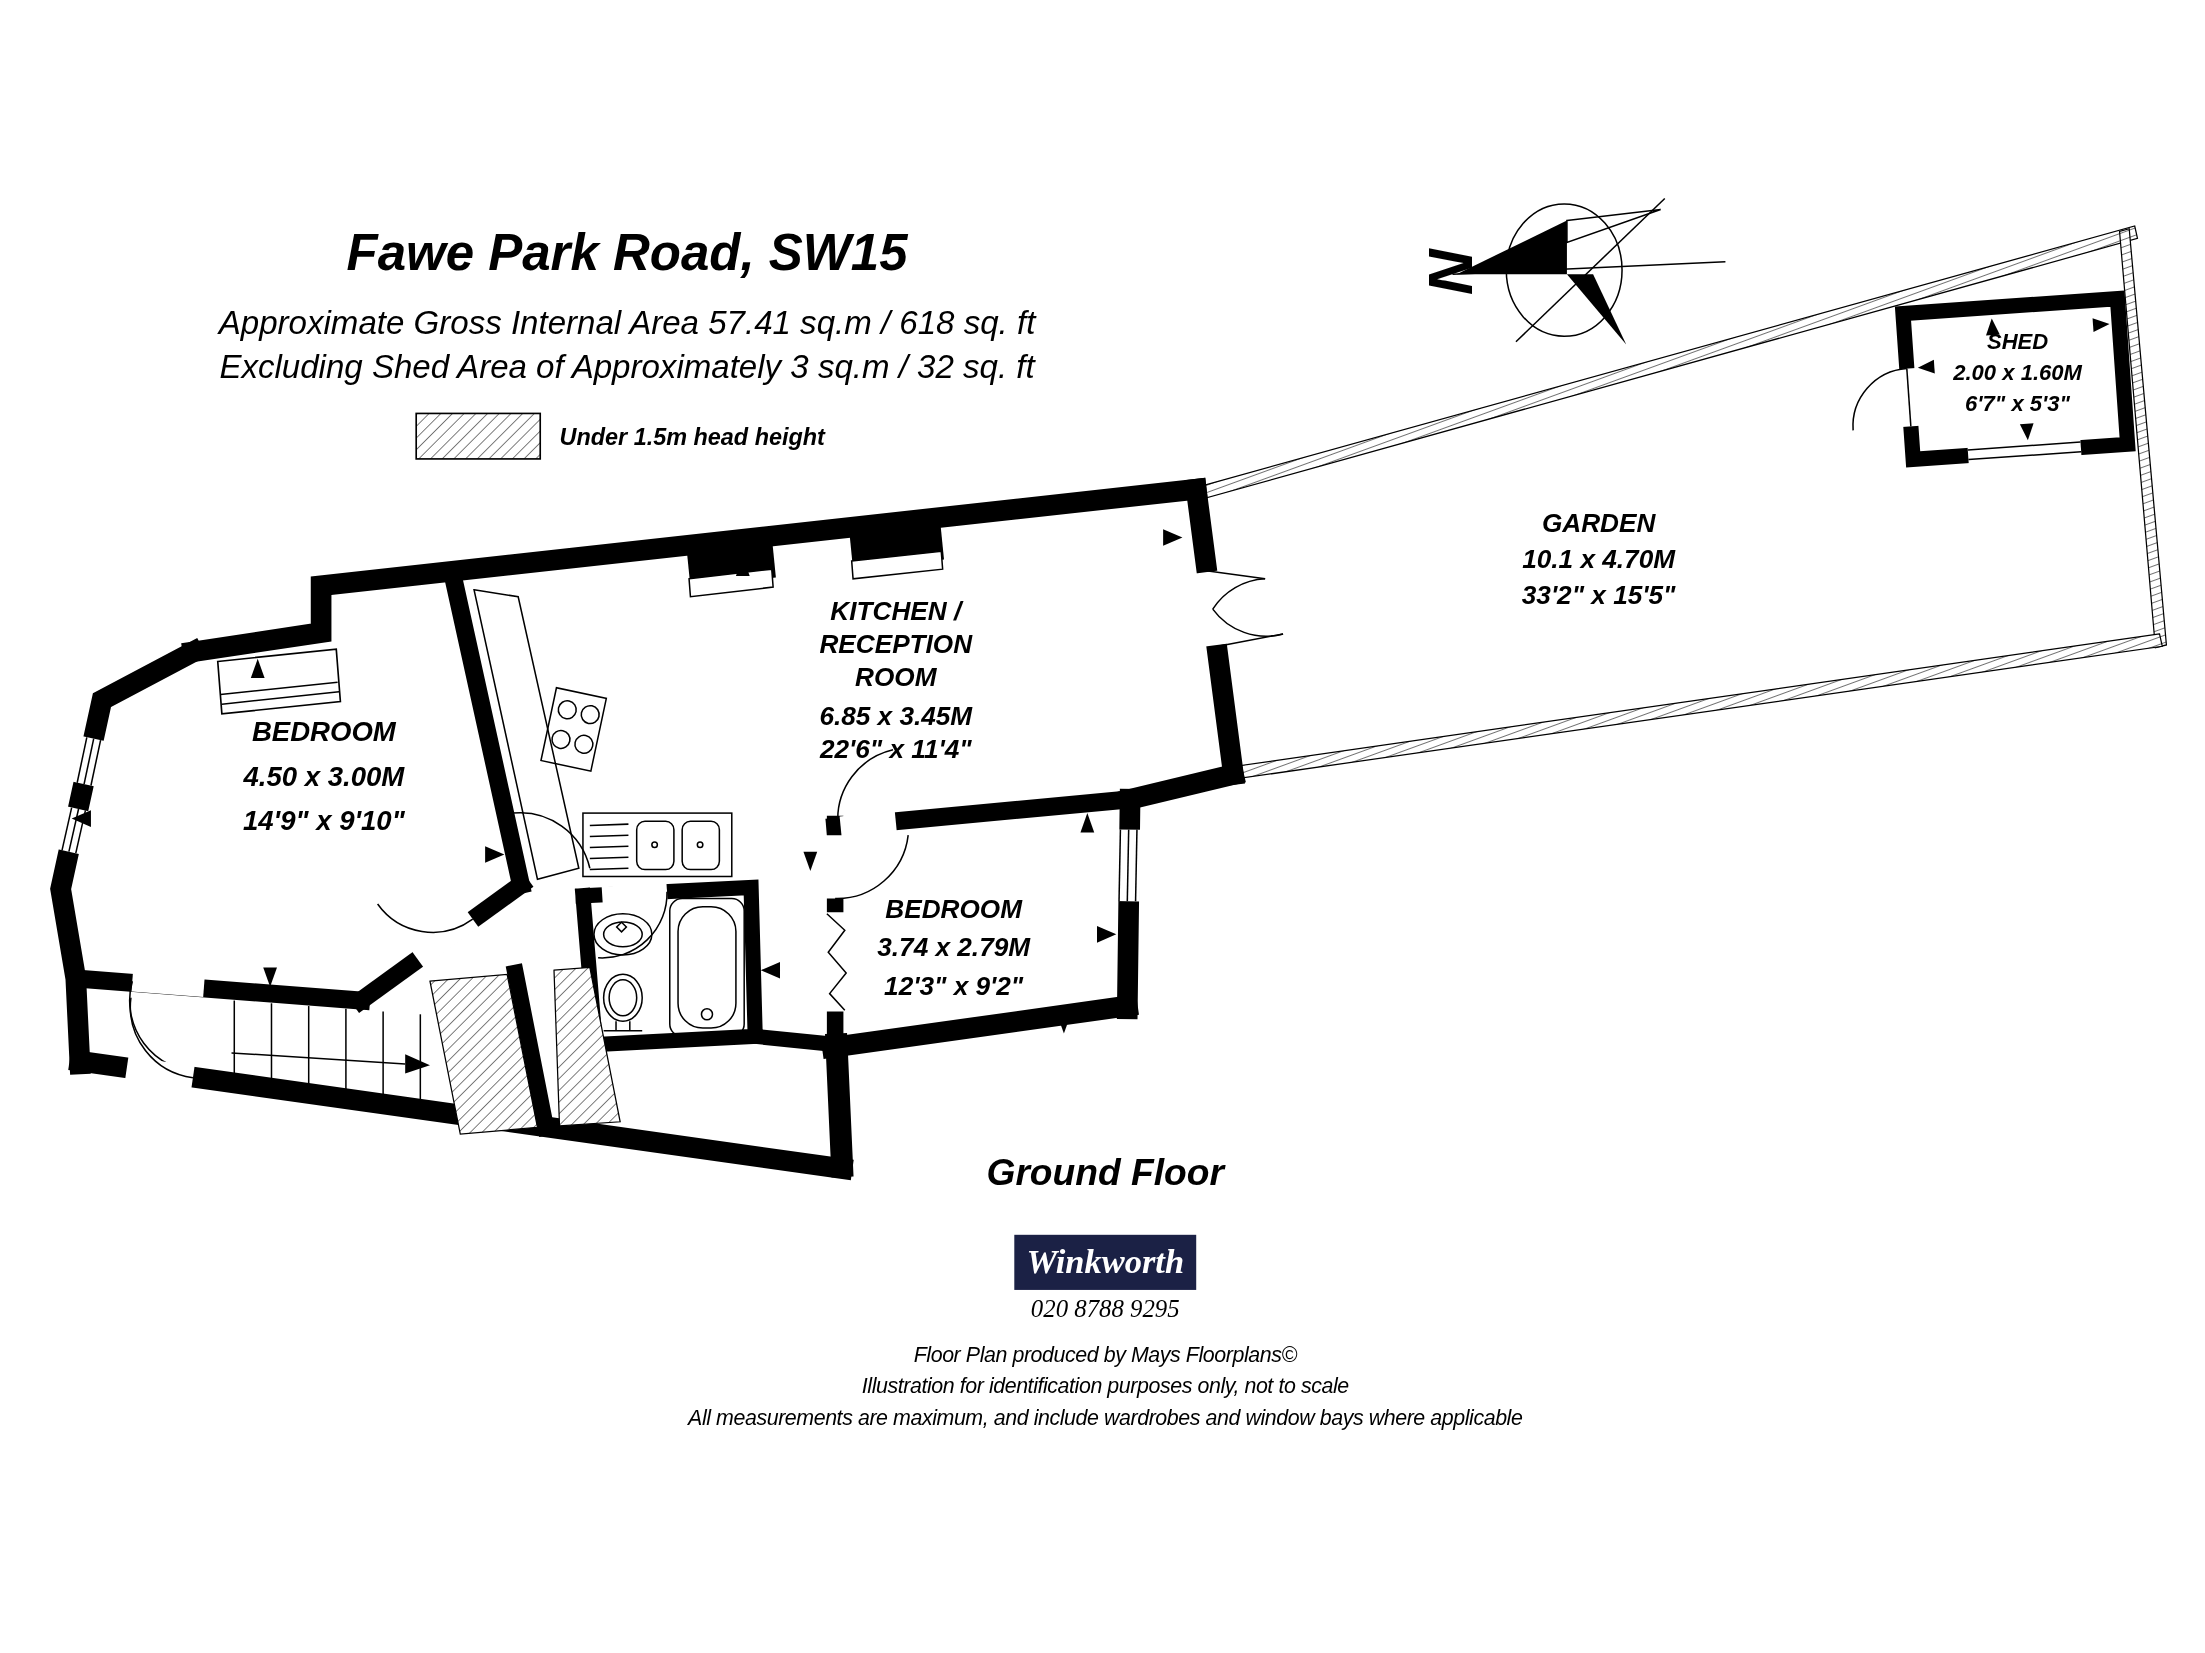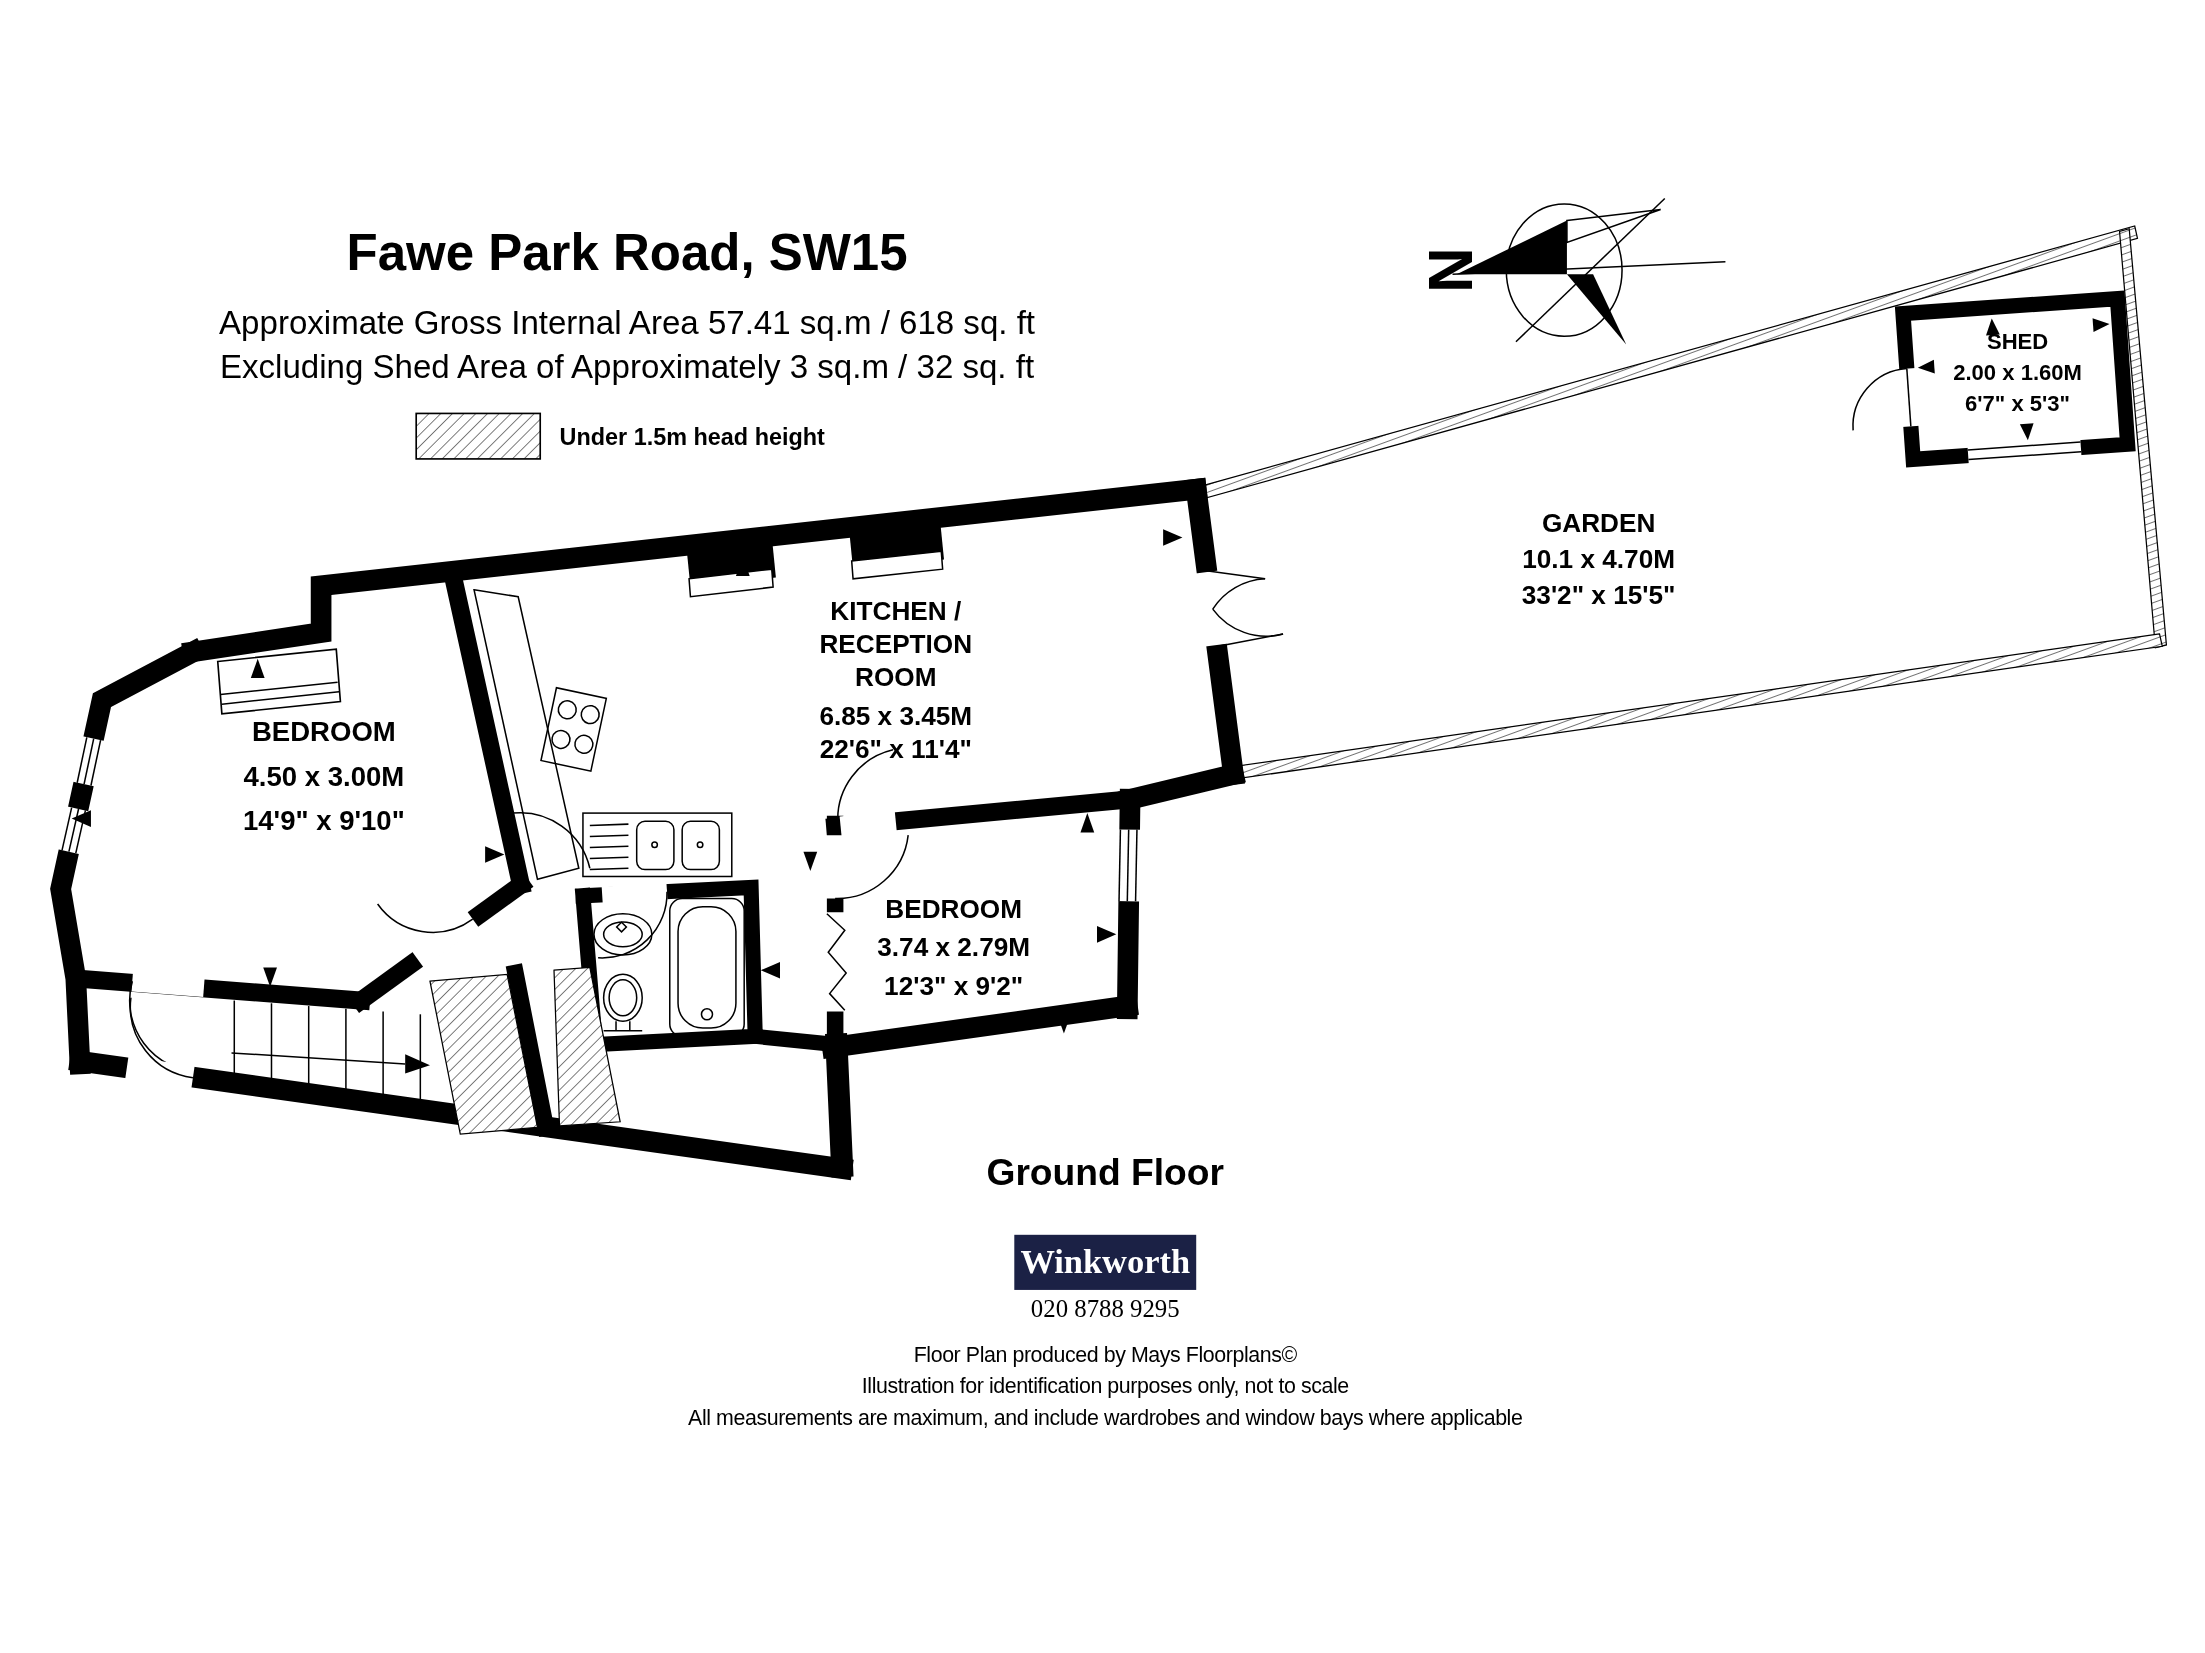--- a/index.html
+++ b/index.html
@@ -1,17 +1,17 @@
 <!DOCTYPE html>
 <html style="font-size:11px"><head>
 <meta charset="utf-8">
 <style>
   html,body{margin:0;padding:0;background:#ffffff;}
   body{font-family:"Liberation Sans", sans-serif;}
-  .page{width:100%;max-width:2205px;margin:0 auto;}
+  .page{width:100%;max-width:2205px;margin:0 auto;font-style:italic;}
   svg{display:block;width:100%;height:auto;background:#fff;}
   text{fill:#000;}
   .t-title{font-size:37px;font-weight:bold;text-anchor:middle;}
   .t-sub{font-size:24px;text-anchor:middle;}
   .t-room{font-weight:bold;text-anchor:middle;}
   .t-legend{font-size:17px;font-weight:bold;text-anchor:start;}
   .t-ground{font-size:27px;font-weight:bold;text-anchor:middle;}
   .t-brand{font-family:"Liberation Serif", serif;font-size:25px;font-weight:bold;text-anchor:middle;}
   .t-phone{font-family:"Liberation Serif", serif;font-size:18px;text-anchor:middle;}
   .t-footer{font-size:15.5px;text-anchor:middle;letter-spacing:-0.3px;}

